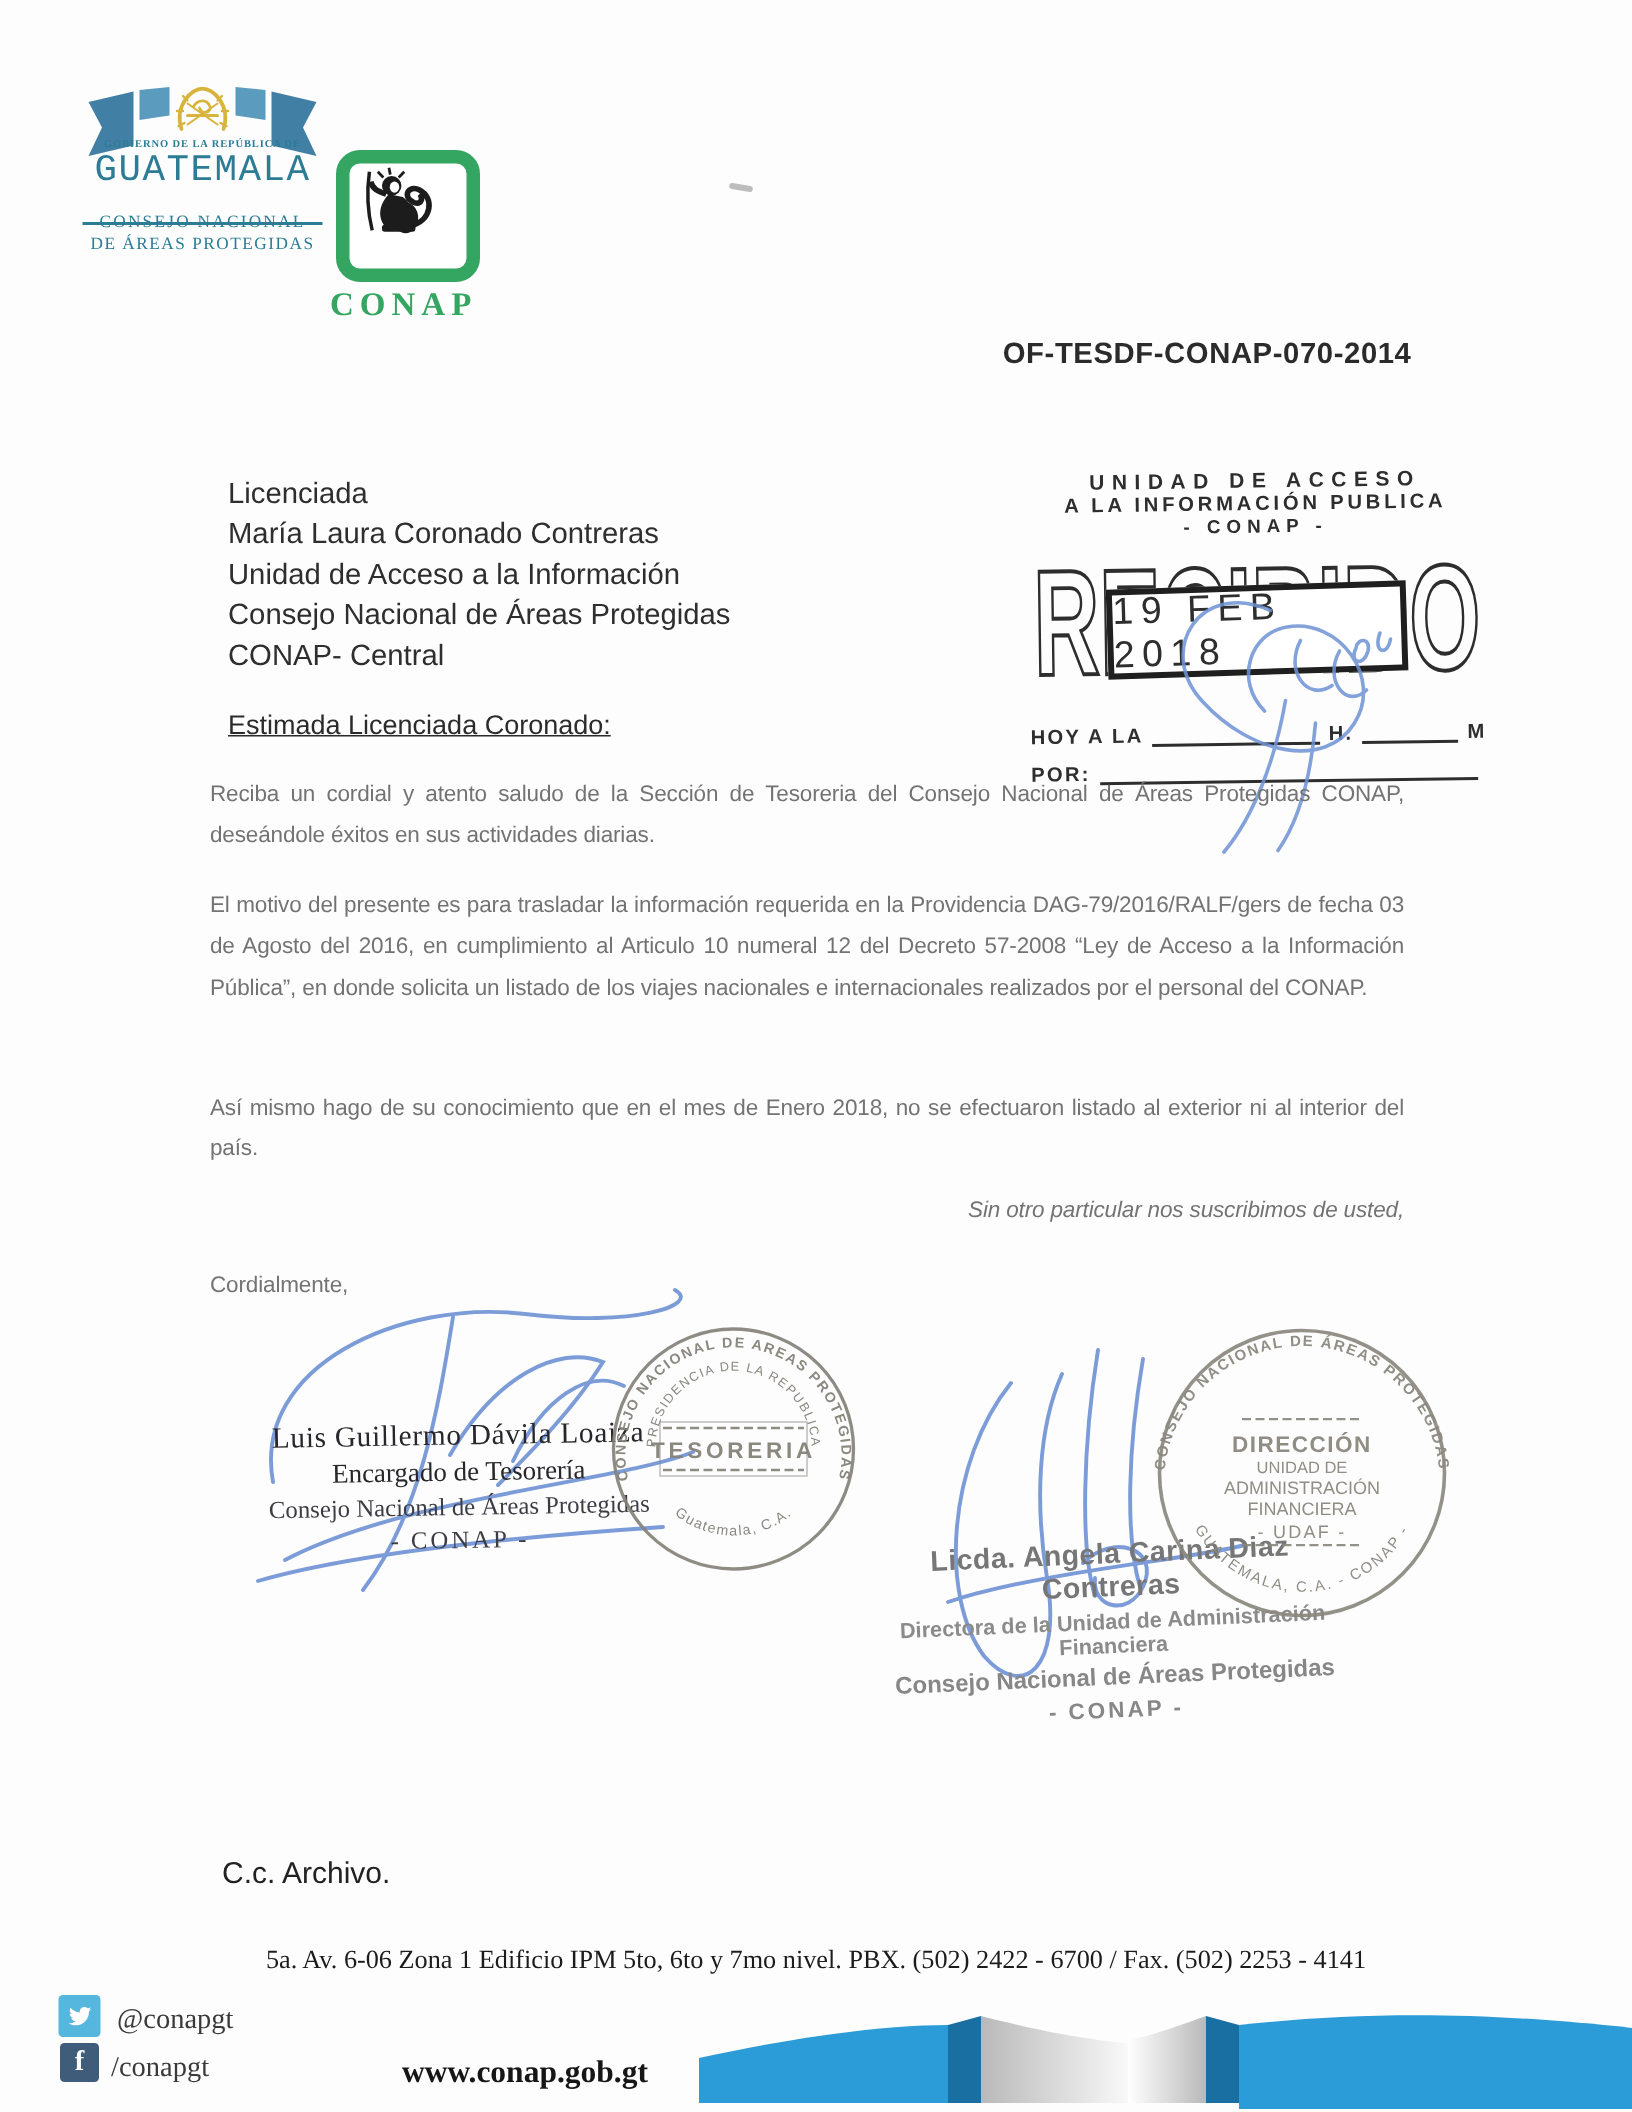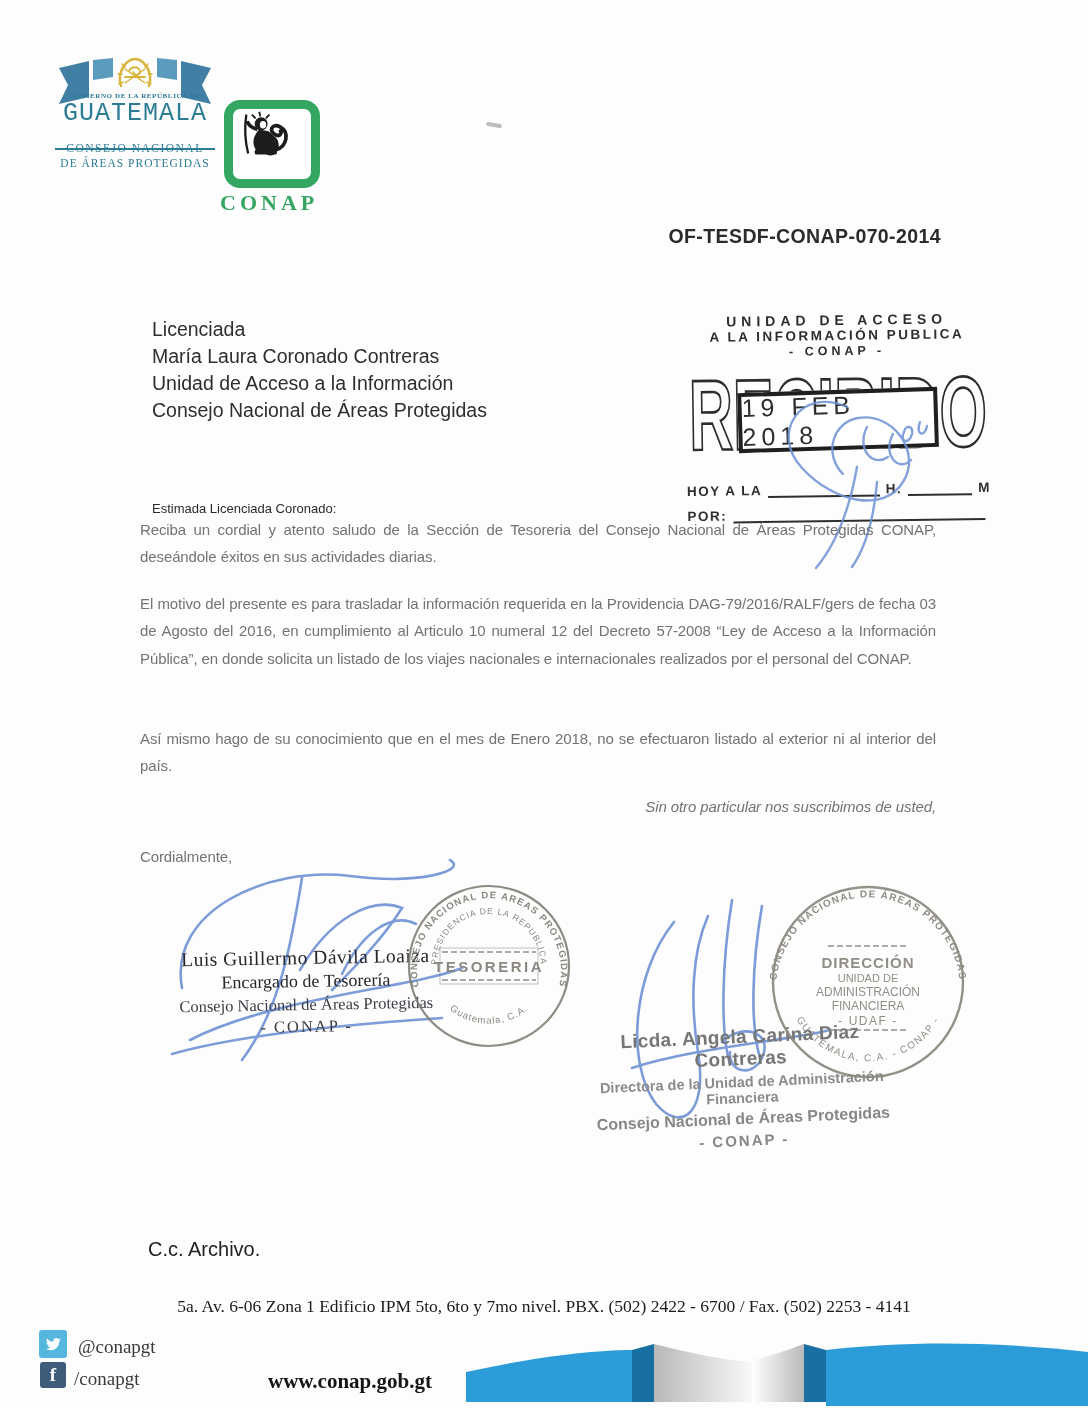--- a/index.html
+++ b/index.html
@@ -27,21 +27,21 @@
   .artifact{left:486px;top:123px;width:16px;height:4px;background:#bdbdbd;
             transform:rotate(10deg);border-radius:2px;}
 
   
   .date-block{top:219px;right:147px;text-align:right;}
   .date-line{font-size:20px;color:#333;}
   .ref-line{font-size:19.5px;font-weight:700;letter-spacing:.4px;margin-top:6px;color:#2b2b2b;}
 
   
   .recipient{left:152px;top:316px;font-size:19.5px;line-height:27px;color:#2e2e2e;}
-  .salutation{left:152px;top:501px;font-size:13px;}
+  .salutation{left:152px;top:473px;font-size:18px;text-decoration:underline;}
   .para{left:140px;width:796px;font-size:15px;line-height:27.4px;text-align:justify;
         color:#737373;letter-spacing:-0.1px;}
   .p1{top:516px;} .p2{top:590px;} .p3{top:725px;}
   .p4{top:793px;text-align:right;font-style:italic;} .closing{top:843px;text-align:left;}
 
   
   .rstamp{left:686px;top:312px;width:304px;transform:rotate(-0.8deg);color:#2e2e2e;}
   .rs-l1{font-size:14px;font-weight:700;letter-spacing:5px;text-align:center;white-space:nowrap;}
   .rs-l2{font-size:13.5px;font-weight:700;letter-spacing:2.5px;text-align:center;white-space:nowrap;}
   .rs-l3{font-size:12.5px;font-weight:700;letter-spacing:4px;text-align:center;margin-top:1px;}
@@ -132,20 +132,21 @@
 
   <div class="abs date-block">
     <div class="ref-line">OF-TESDF-CONAP-070-2014</div>
   </div>
 
   <div class="abs recipient">
     <div>Licenciada</div>
     <div>María Laura Coronado Contreras</div>
     <div>Unidad de Acceso a la Información</div>
     <div>Consejo Nacional de Áreas Protegidas</div>
+    <div>CONAP- Central</div>
   </div>
 
   <div class="abs salutation">Estimada Licenciada Coronado:</div>
 
   <div class="abs rstamp">
     <div class="rs-l1">UNIDAD DE ACCESO</div>
     <div class="rs-l2">A LA INFORMACIÓN PUBLICA</div>
     <div class="rs-l3">- CONAP -</div>
     <div class="rs-bigwrap">
       <svg width="304" height="112" viewBox="0 0 304 112" style="position:absolute;left:0;top:0">

